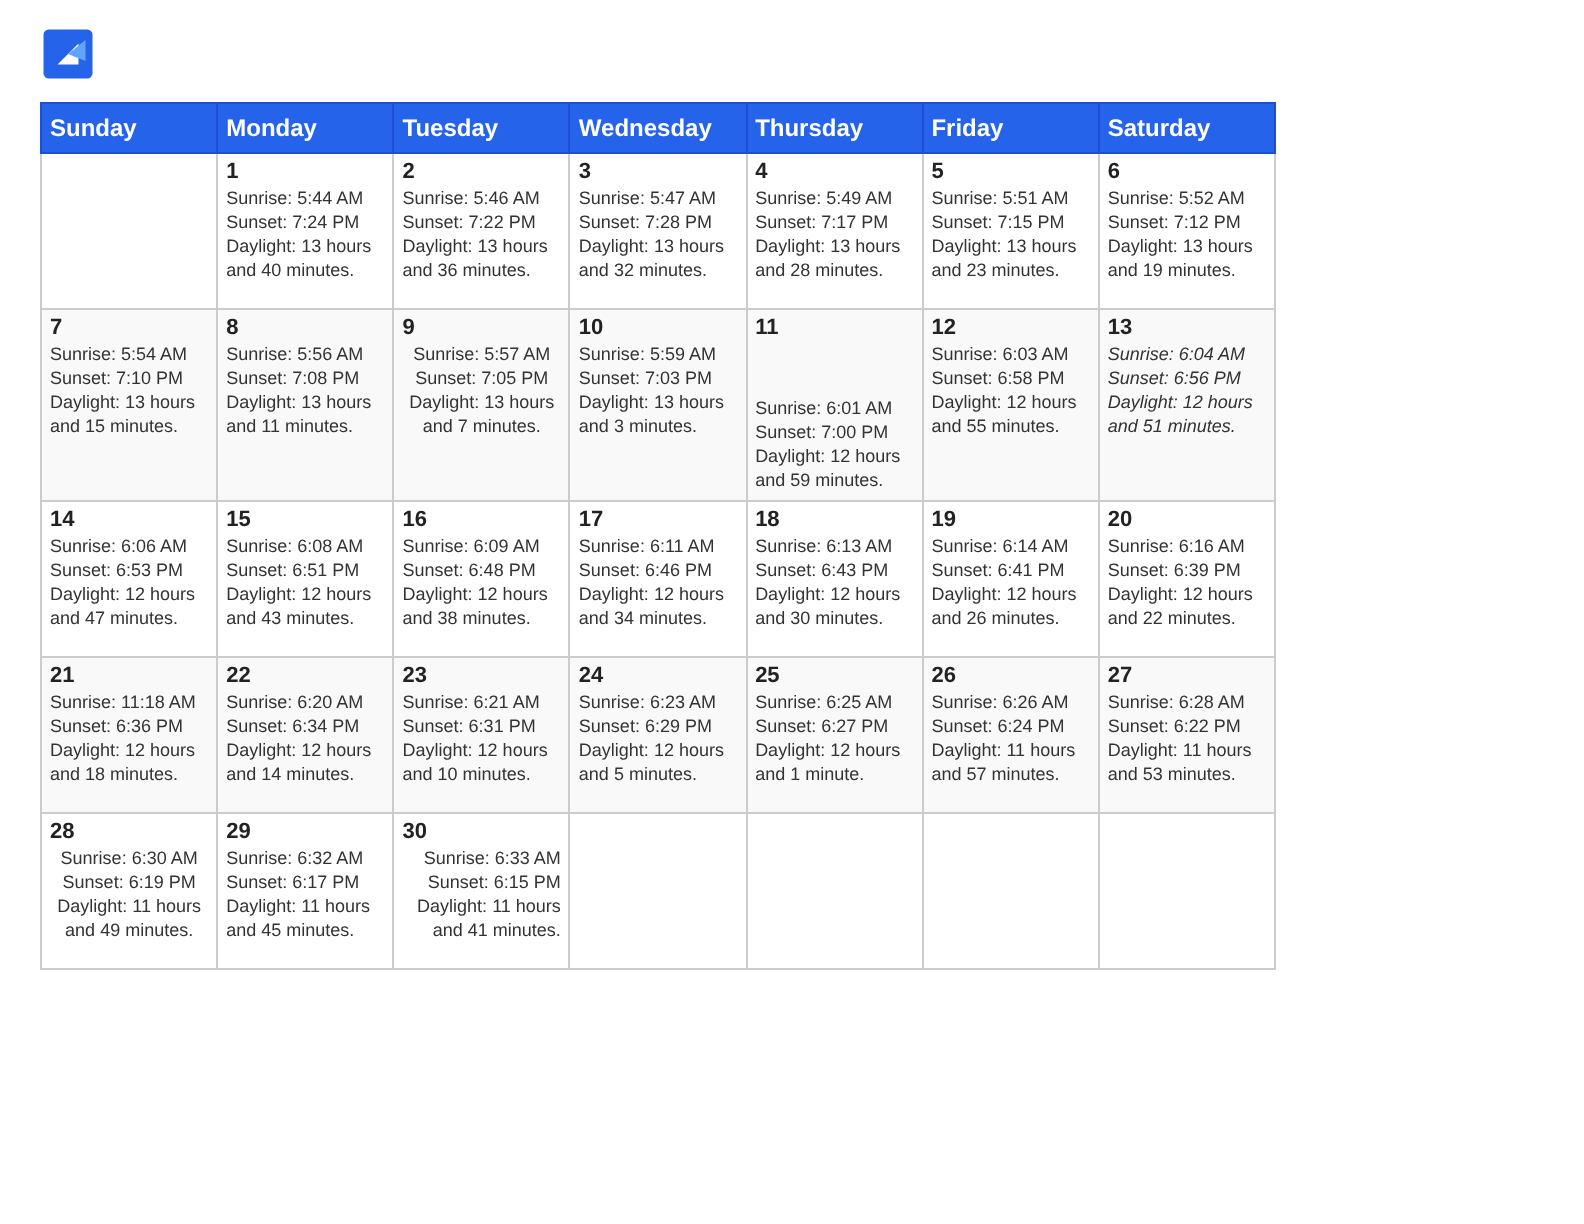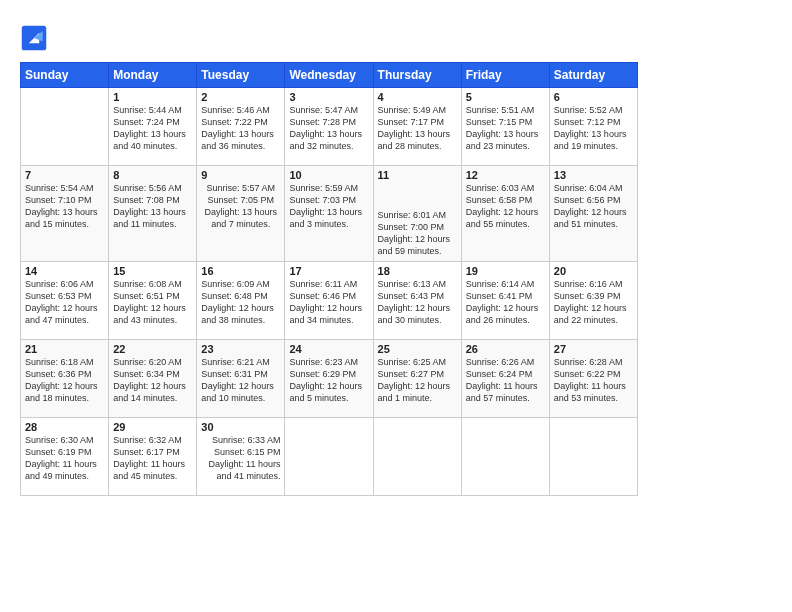--- a/index.html
+++ b/index.html
@@ -6,21 +6,21 @@
     body {
       font-family: Arial, sans-serif;
       background: #fff;
       width: 792px;
       height: 612px;
       overflow: hidden;
     }
     .page {
       width: 658px;
       height: 612px;
-      padding: 24px 20px;
+      padding: 13px 20px;
       background: #fff;
     }
     .header {
       display: flex;
       justify-content: space-between;
       align-items: flex-start;
       margin-bottom: 10px;
     }
     .logo {
       display: flex;
@@ -216,21 +216,21 @@
           </td>
           <td>
             <span class="day-num">12</span>
             <div class="day-info" style="white-space: pre-line;">Sunrise: 6:03 AM
 Sunset: 6:58 PM
 Daylight: 12 hours
 and 55 minutes.</div>
           </td>
           <td>
             <span class="day-num">13</span>
-            <div class="day-info" style="white-space: pre-line;">Sunrise: 6:04 AM
+            <div class="day-info" style="white-space: pre-line; font-style: italic;">Sunrise: 6:04 AM
 Sunset: 6:56 PM
 Daylight: 12 hours
 and 51 minutes.</div>
           </td>
         </tr>
         <tr>
           <td>
             <span class="day-num">14</span>
             <div class="day-info" style="white-space: pre-line;">Sunrise: 6:06 AM
 Sunset: 6:53 PM
@@ -276,21 +276,21 @@
             <span class="day-num">20</span>
             <div class="day-info" style="white-space: pre-line;">Sunrise: 6:16 AM
 Sunset: 6:39 PM
 Daylight: 12 hours
 and 22 minutes.</div>
           </td>
         </tr>
         <tr>
           <td>
             <span class="day-num">21</span>
-            <div class="day-info" style="white-space: pre-line;">Sunrise: 6:18 AM
+            <div class="day-info" style="white-space: pre-line;">Sunrise: 11:18 AM
 Sunset: 6:36 PM
 Daylight: 12 hours
 and 18 minutes.</div>
           </td>
           <td>
             <span class="day-num">22</span>
             <div class="day-info" style="white-space: pre-line;">Sunrise: 6:20 AM
 Sunset: 6:34 PM
 Daylight: 12 hours
 and 14 minutes.</div>
@@ -327,21 +327,21 @@
             <span class="day-num">27</span>
             <div class="day-info" style="white-space: pre-line;">Sunrise: 6:28 AM
 Sunset: 6:22 PM
 Daylight: 11 hours
 and 53 minutes.</div>
           </td>
         </tr>
         <tr>
           <td>
             <span class="day-num">28</span>
-            <div class="day-info" style="white-space: pre-line;">Sunrise: 6:30 AM
+            <div class="day-info" style="white-space: pre-line; text-align: center;">Sunrise: 6:30 AM
 Sunset: 6:19 PM
 Daylight: 11 hours
 and 49 minutes.</div>
           </td>
           <td>
             <span class="day-num">29</span>
             <div class="day-info" style="white-space: pre-line;">Sunrise: 6:32 AM
 Sunset: 6:17 PM
 Daylight: 11 hours
 and 45 minutes.</div>

